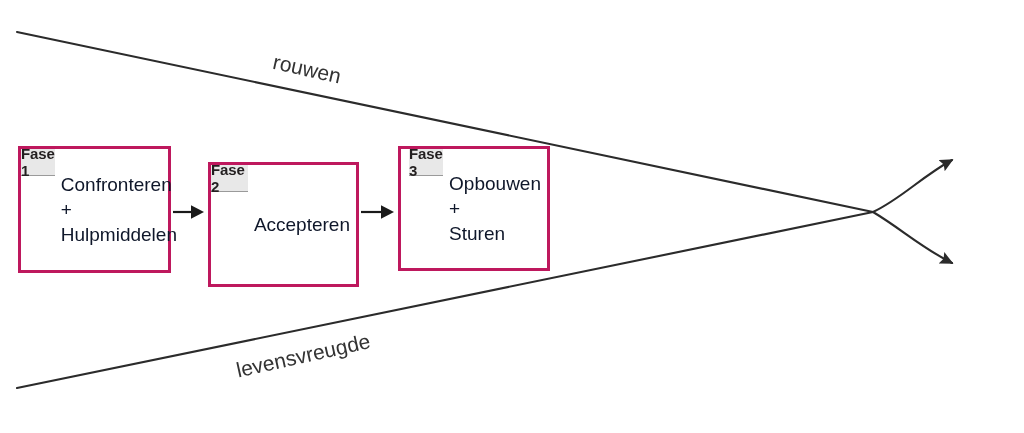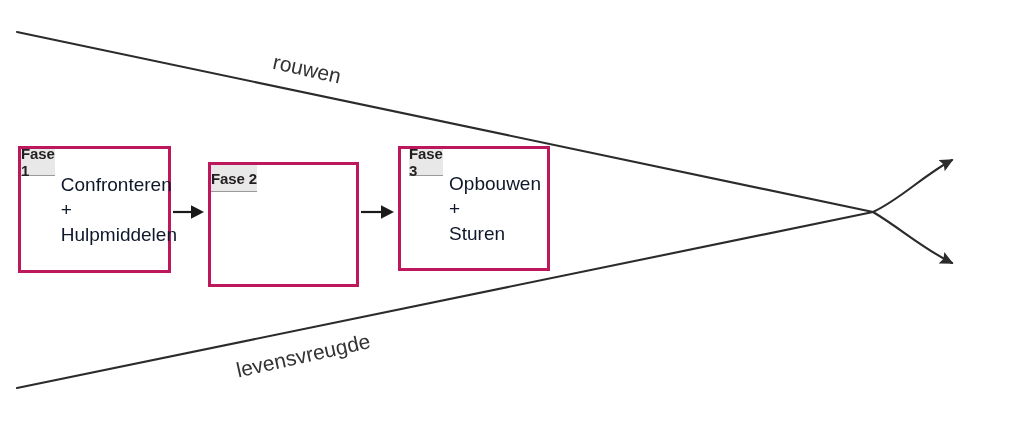--- a/index.html
+++ b/index.html
@@ -114,20 +114,21 @@
 
   <div class="phase-box" id="box-1">
     <div class="phase-header">Fase 1</div>
     <div class="phase-body">Confronteren
 +
 Hulpmiddelen</div>
   </div>
 
   <div class="phase-box" id="box-2">
     <div class="phase-header">Fase 2</div>
+    <div class="phase-body">Accepteren</div>
   </div>
 
   <div class="phase-box" id="box-3">
     <div class="phase-header">Fase 3</div>
     <div class="phase-body">Opbouwen
 +
 Sturen</div>
   </div>
 
   <svg class="flow-arrow" id="arrow-1" viewBox="0 0 32 18">

